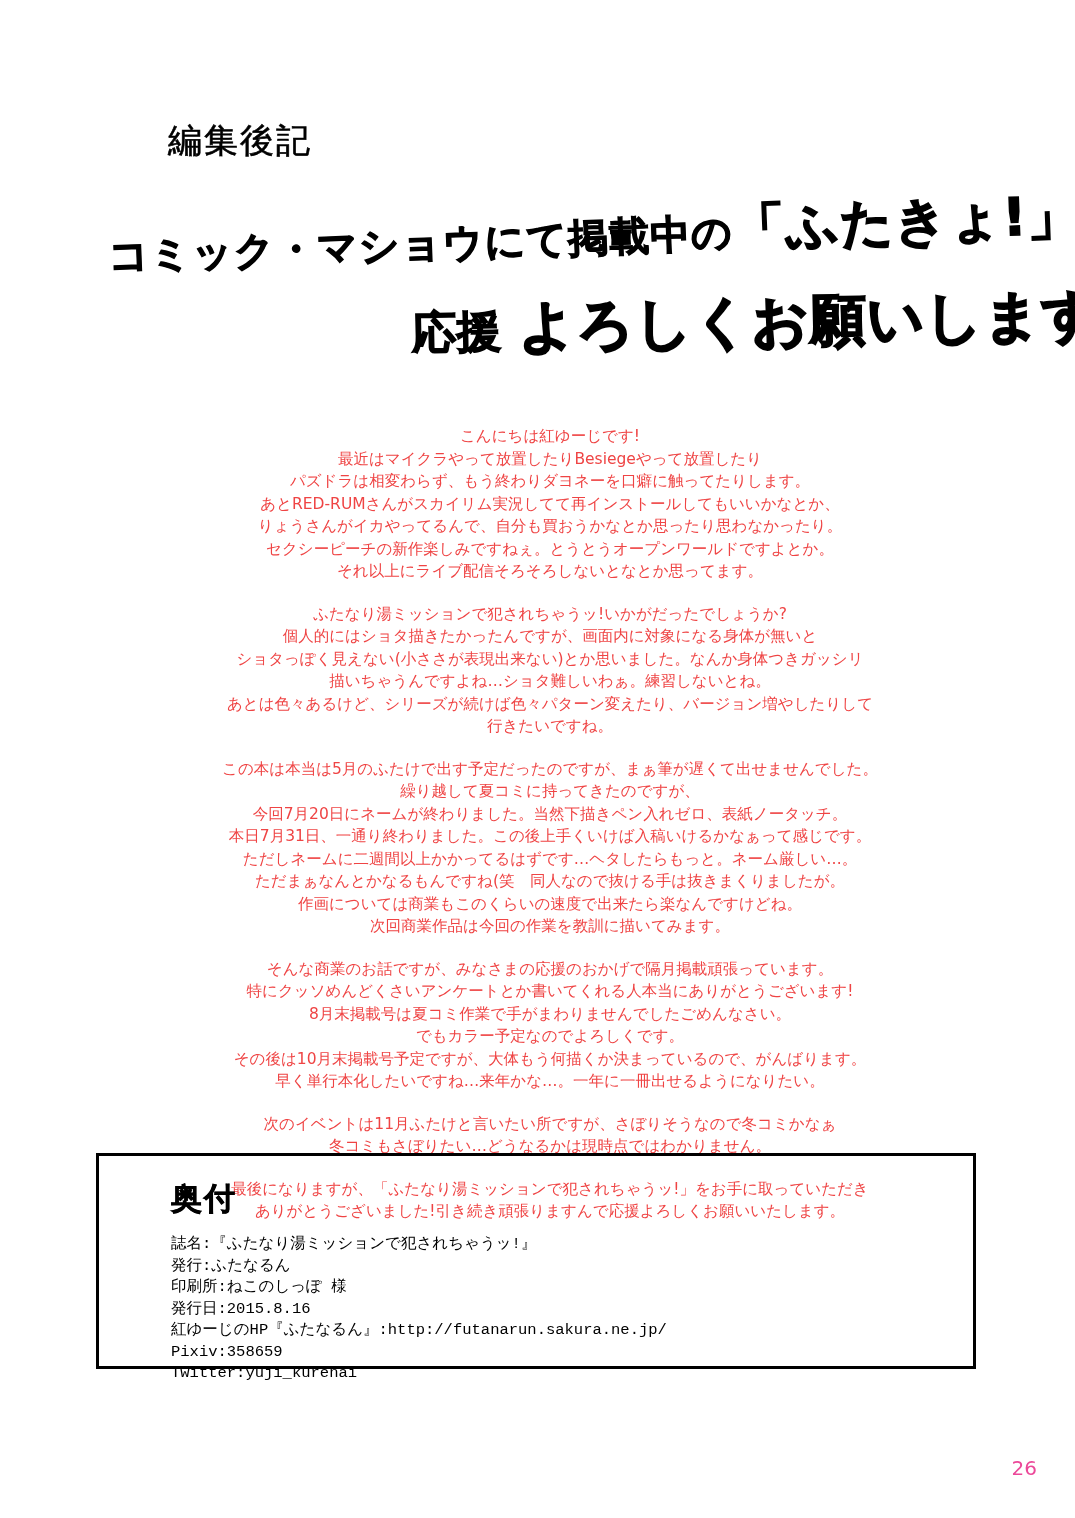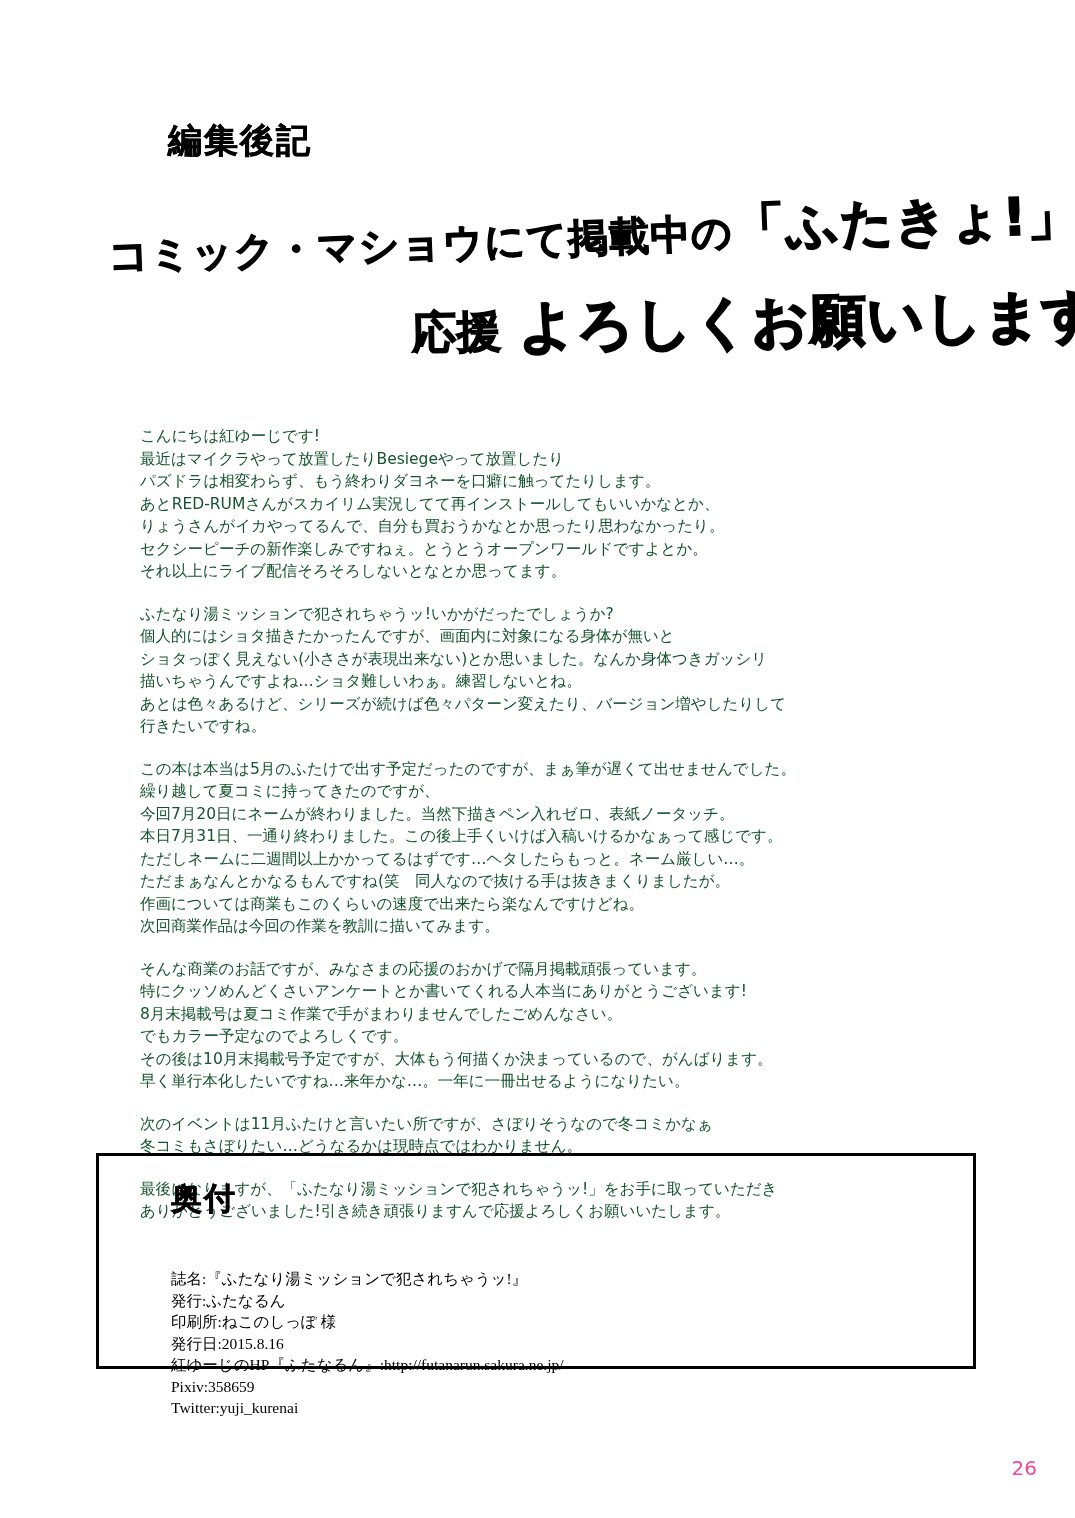--- a/index.html
+++ b/index.html
@@ -20,21 +20,21 @@
     position: absolute;
     inset: 0;
   }
 
   
   .afterword-heading {
     position: absolute;
     left: 168px;
     top: 118px;
     font-family: "DejaVu Sans", sans-serif;
-    font-weight: bold;
+    font-weight: normal;
     font-size: 34px;
     letter-spacing: 2px;
     color: #000;
     -webkit-text-stroke: 0.6px #000;
   }
 
   
   .banner {
     position: absolute;
     left: 100px;
@@ -79,21 +79,22 @@
 
   
   .body-text {
     position: absolute;
     left: 140px;
     top: 425px;
     width: 820px;
     font-family: "DejaVu Sans", sans-serif;
     font-size: 15.5px;
     line-height: 22.5px;
-    color: #14532d;
+    color: #ef4444;
+    text-align: center;
   }
   .body-text p {
     margin: 0 0 20px 0;
     white-space: pre-line;
   }
   .body-text p:last-child { margin-bottom: 0; }
 
   
   .colophon {
     position: absolute;
@@ -111,24 +112,23 @@
     font-family: "DejaVu Sans", sans-serif;
     font-weight: bold;
     font-size: 31px;
     letter-spacing: 2px;
     -webkit-text-stroke: 0.6px #000;
   }
   .colophon-lines {
     position: absolute;
     left: 72px;
     top: 78px;
-    font-family: Liberation Serif, serif;
+    font-family: Liberation Mono, monospace;
     font-size: 15.5px;
     line-height: 21.5px;
-    margin-top: 34px;
   }
   .colophon-lines div { white-space: nowrap; }
 
   
   .page-number {
     position: absolute;
     right: 38px;
     bottom: 38px;
     font-family: "DejaVu Sans", sans-serif;
     font-size: 20px;

